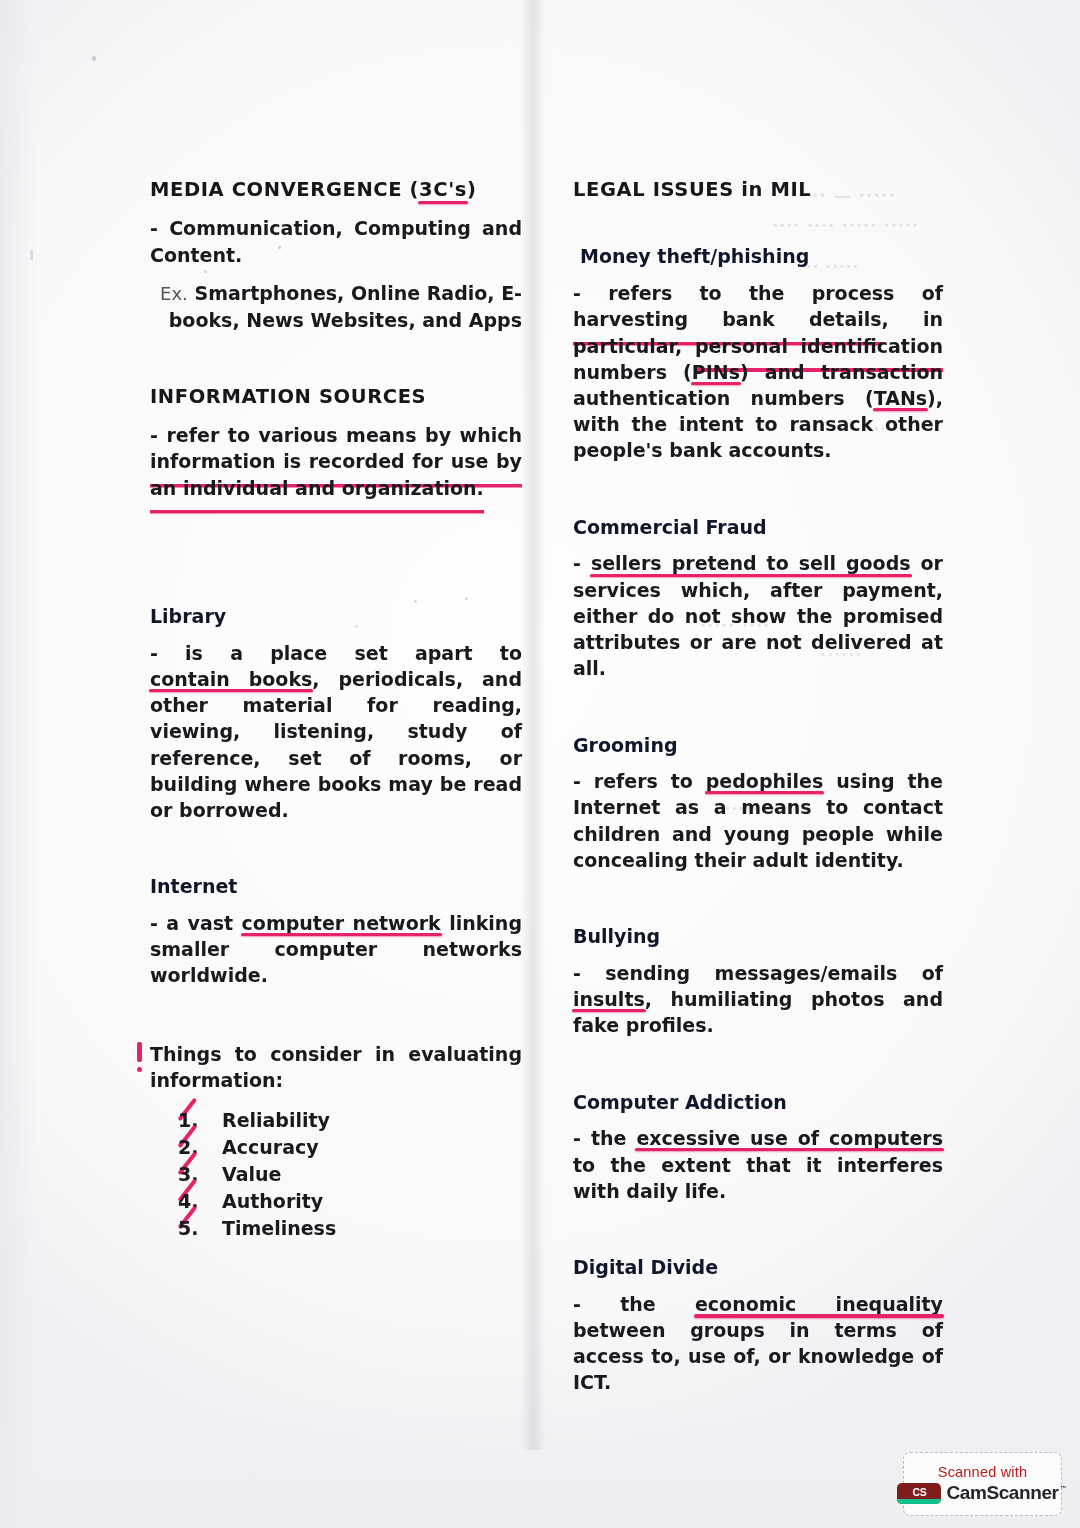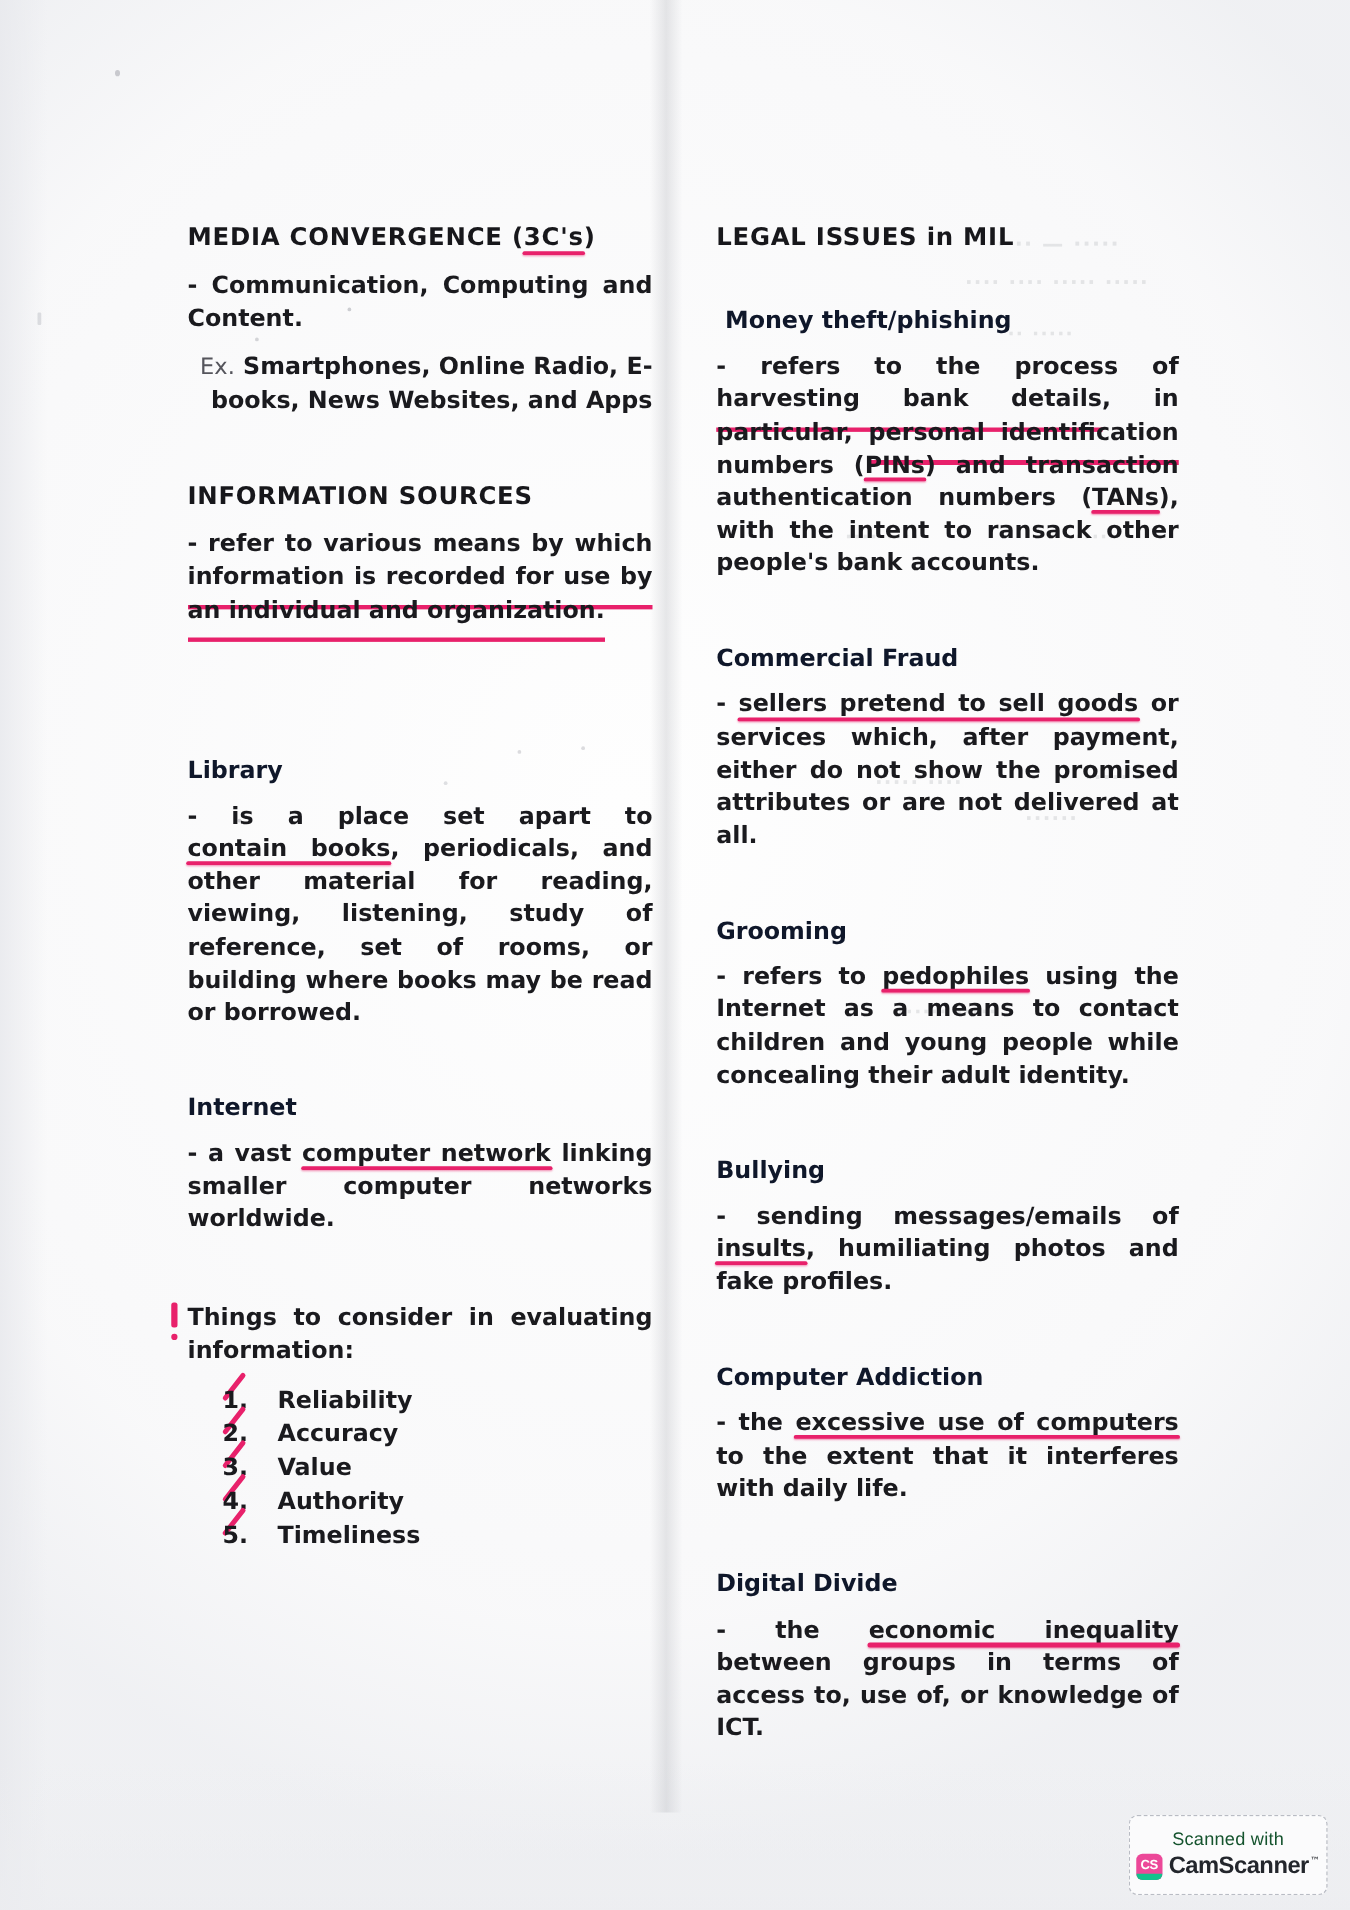--- a/index.html
+++ b/index.html
@@ -218,35 +218,35 @@
     border-radius: 7px;
     background: #fbfbfc;
     display: flex;
     flex-direction: column;
     align-items: center;
     justify-content: center;
     gap: 2px;
   }
   .cs-top {
     font-size: 14.5px;
-    color: #14532d;
+    color: #b91c1c;
     font-family: "Liberation Sans", sans-serif;
     letter-spacing: 0.2px;
   }
   .cs-bottom {
     display: flex;
     align-items: center;
     gap: 5px;
   }
   .cs-icon {
     position: relative;
-    width: 21px;
+    width: 44px;
     height: 21px;
     border-radius: 5px;
-    background: #ec4899;
+    background: #7f1d1d;
     overflow: hidden;
     display: flex;
     align-items: center;
     justify-content: center;
     flex: none;
   }
   .cs-icon span {
     color: #ffffff;
     font-size: 10.5px;
     font-weight: 700;

